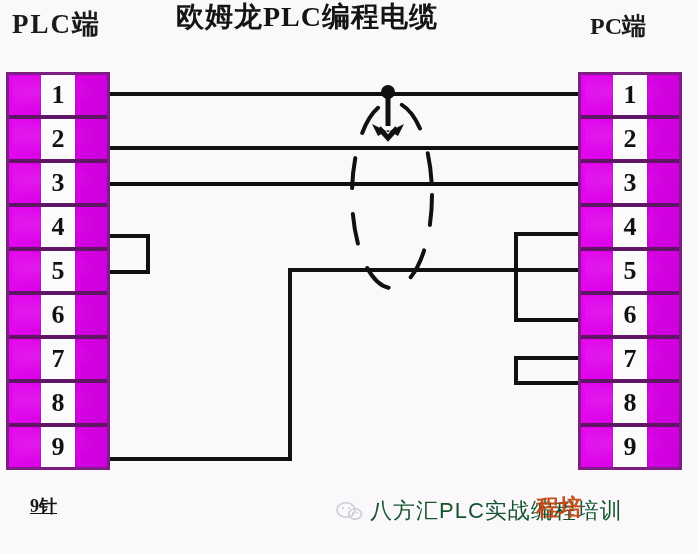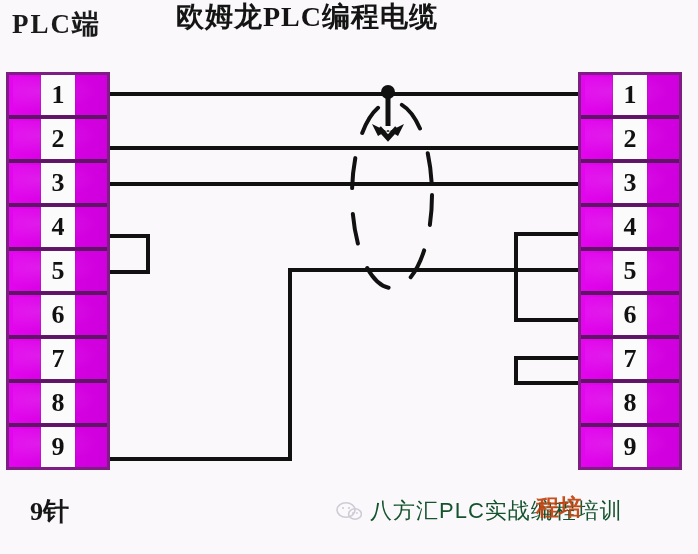--- a/index.html
+++ b/index.html
@@ -46,24 +46,25 @@
     position: absolute;
     left: 590px; top: 10px;
     font-size: 24px;
     font-weight: bold;
     color: #1a1a1a;
     white-space: nowrap;
   }
   .footer-left {
     position: absolute;
     left: 30px; top: 494px;
-    font-size: 26px;
+    font-size: 18px;
     font-weight: bold;
     color: #161616;
     white-space: nowrap;
+    text-decoration: underline;
   }
 
   
   .conn {
     position: absolute;
     top: 72px;
     width: 104px;
     height: 398px;
     background: #d600e2;
     border: 3px solid #7d1f82;
@@ -146,20 +147,21 @@
     opacity: 0.92;
   }
 </style>
 </head>
 <body>
 
 <div id="stage">
 
   <div class="hdr-left">PLC端</div>
   <div class="hdr-title">欧姆龙PLC编程电缆</div>
+  <div class="hdr-right">PC端</div>
 
   <div class="conn left">
     <div class="pin-row">
         <span class="pin-num">1</span>
       </div>
     <div class="pin-row">
         <span class="pin-num">2</span>
       </div>
     <div class="pin-row">
         <span class="pin-num">3</span>

